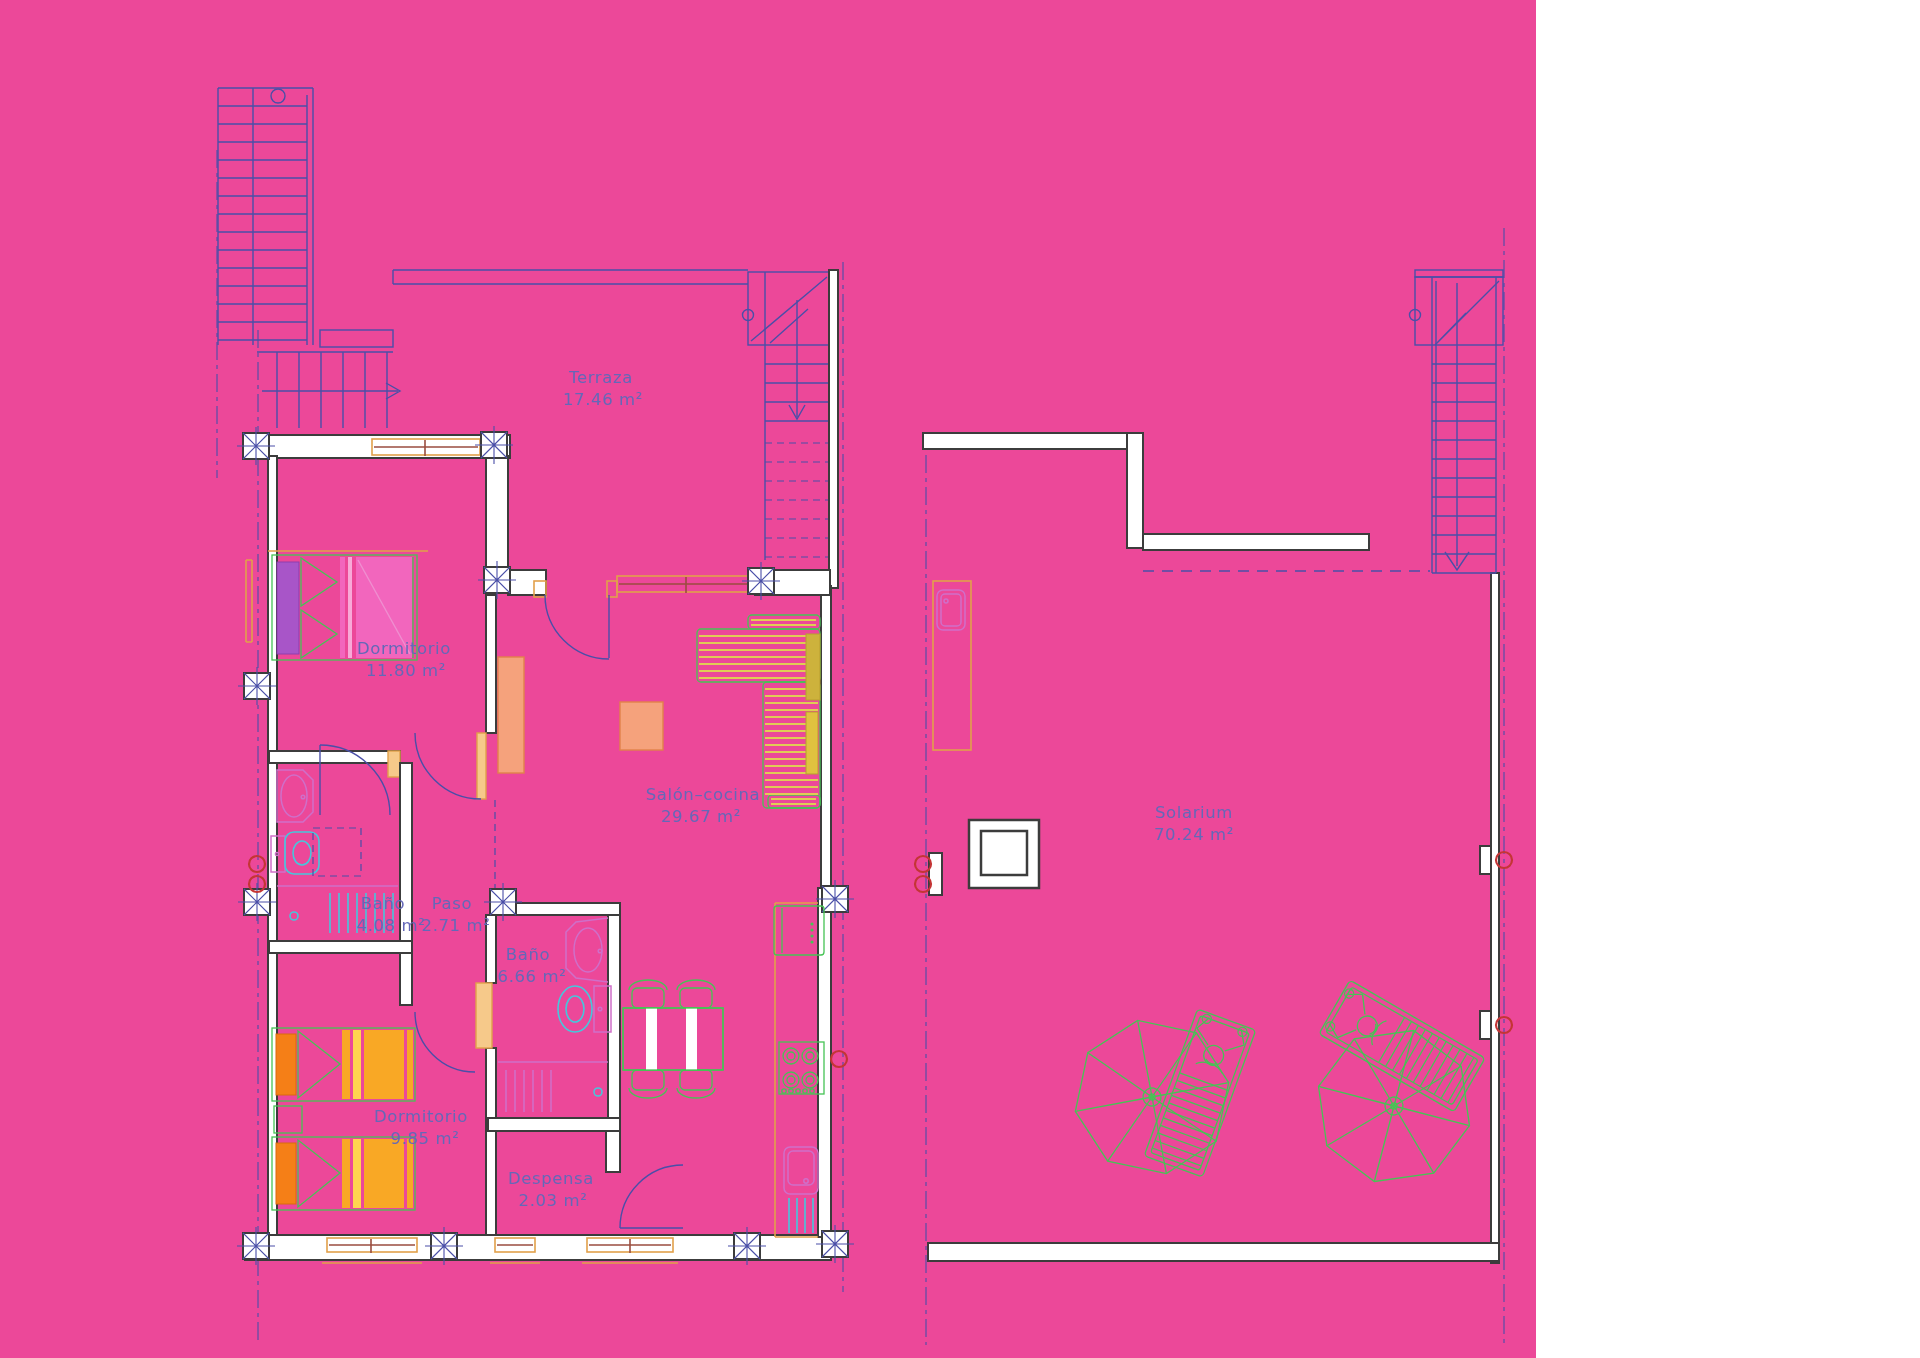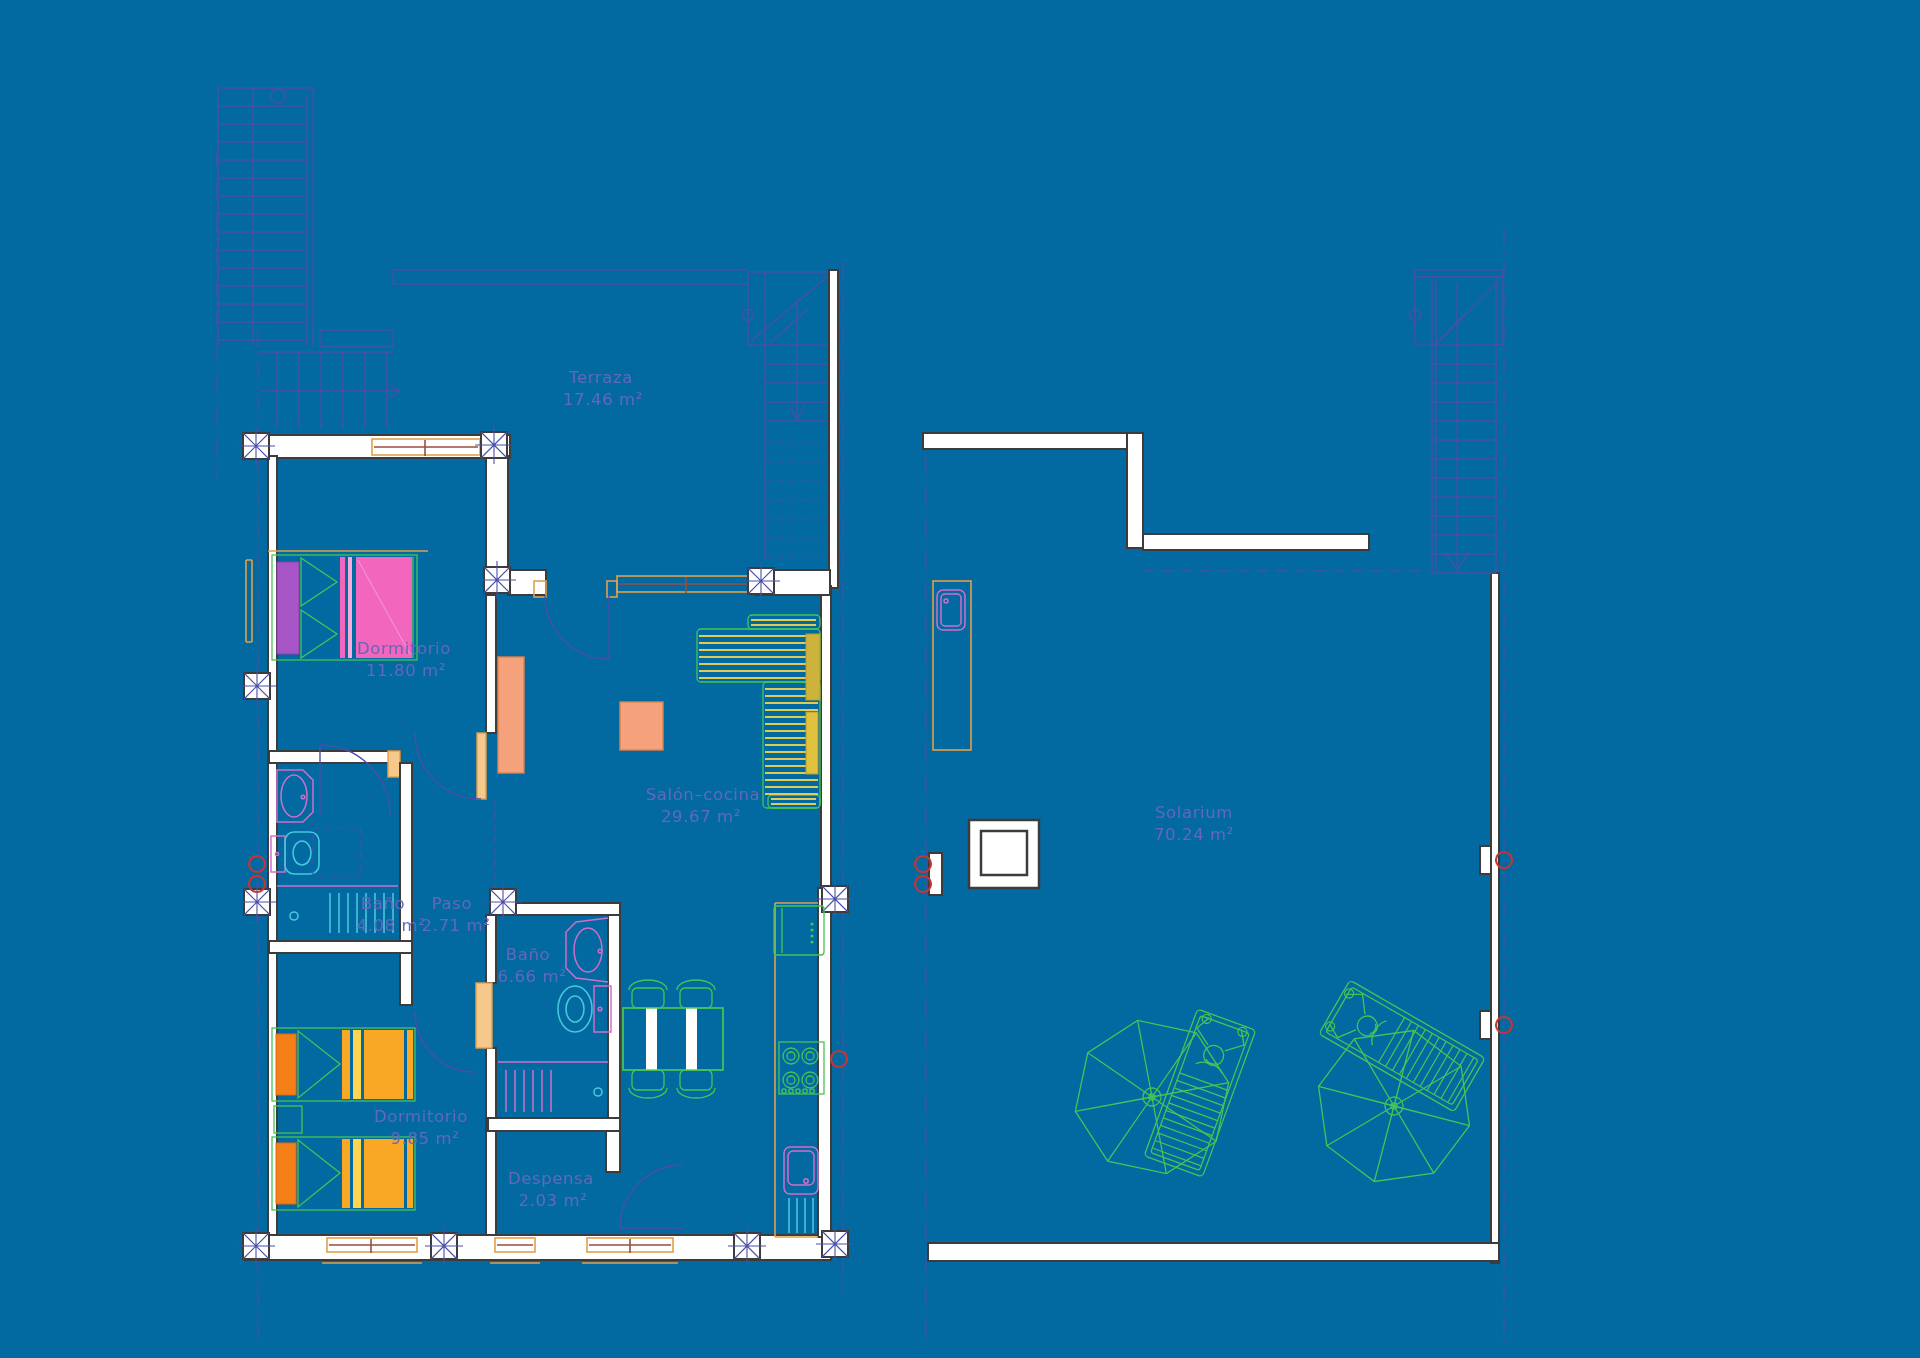--- a/index.html
+++ b/index.html
@@ -1,16 +1,16 @@
 <!DOCTYPE html>
 <html><head>
 <meta charset="utf-8">
 <style>
   html,body{margin:0;padding:0;background:#ffffff;}
-  .page{position:relative;width:1920px;height:1358px;background:#0369a1;overflow:hidden;
+  .page{position:relative;width:1536px;height:1358px;background:#ec4899;overflow:hidden;
         font-family:"DejaVu Sans", sans-serif;}
   svg{position:absolute;left:0;top:0;}
   text.room-label{fill:#6468b8;font-size:16.5px;letter-spacing:.6px;text-anchor:middle;
                   font-family:"DejaVu Sans", sans-serif;}
   
   .wall   {fill:#ffffff;stroke:#3c3c3c;stroke-width:2;}
   .blue   {stroke:#4a4fa8;stroke-width:1.4;fill:none;}
   .dashdot{stroke:#4a4fa8;stroke-width:1.1;fill:none;stroke-dasharray:18 5 4 5;}
   .bdash  {stroke:#4a4fa8;stroke-width:1.4;fill:none;stroke-dasharray:11 8;}
   .sdash  {stroke:#4a4fa8;stroke-width:1.2;fill:none;stroke-dasharray:7 5;}

